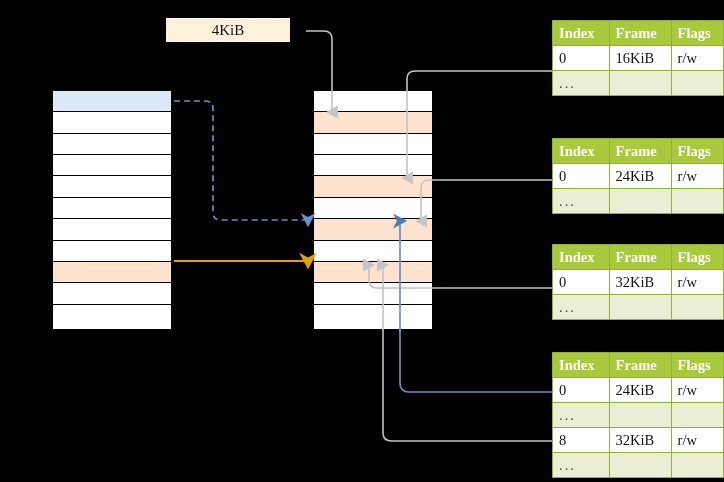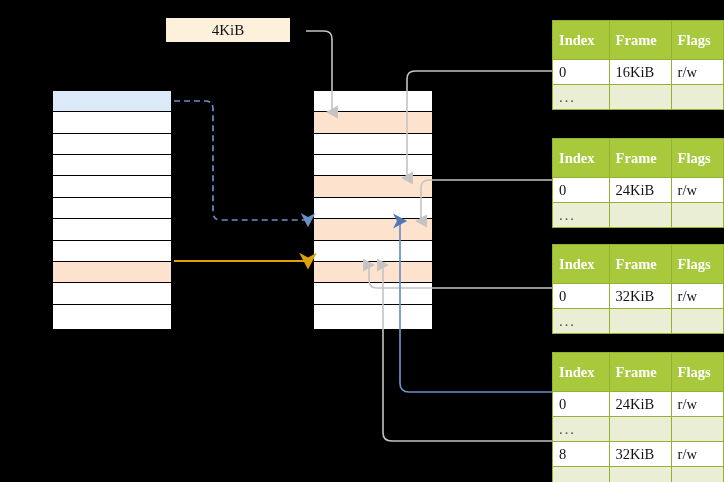--- a/index.html
+++ b/index.html
@@ -47,21 +47,21 @@
     table-layout: fixed;
     background: #ffffff;
     font-family: "Liberation Serif", serif;
   }
   .ptable th {
     background: #a9c93c;
     color: #ffffff;
     font-weight: bold;
     font-size: 14.5px;
     text-align: left;
-    padding: 8px 6px;
+    padding: 1px 6px;
     border: 1px solid #93b233;
     height: 22px;
   }
   .ptable td {
     background: #ffffff;
     color: #111111;
     font-size: 14.5px;
     text-align: left;
     padding: 1px 6px;
     border: 1px solid #93b233;

